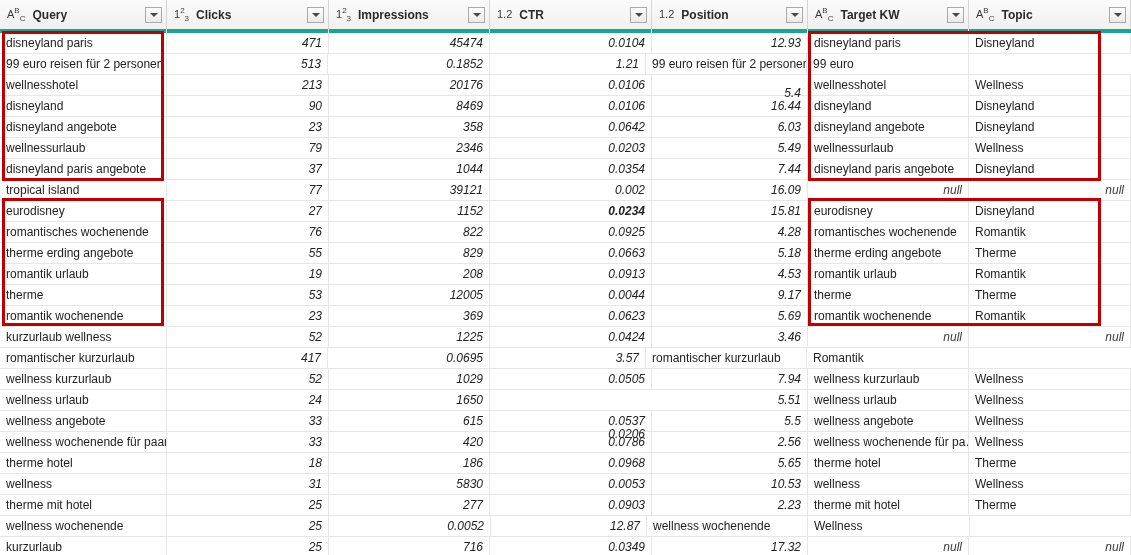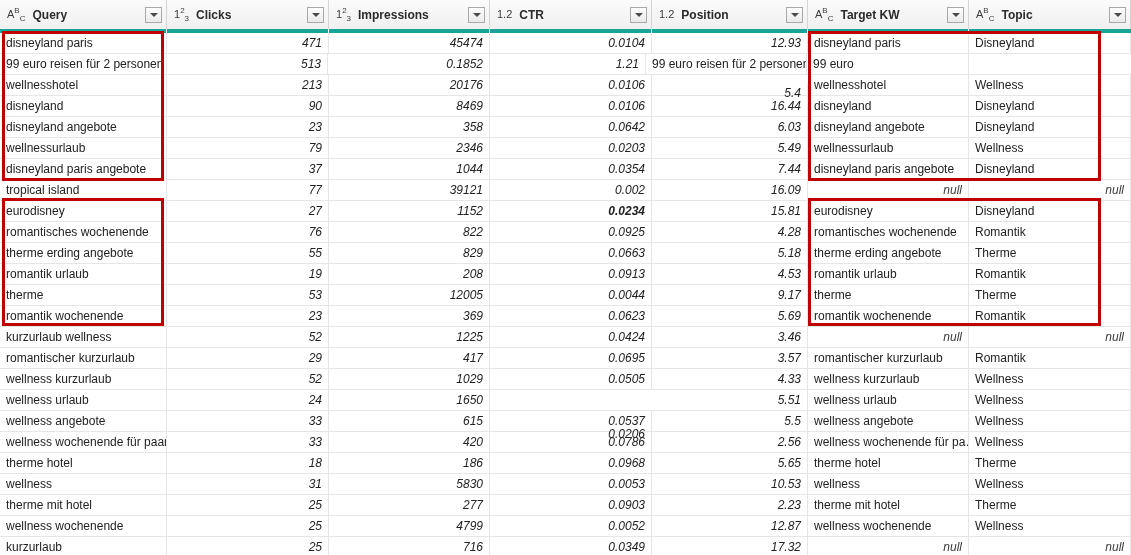--- a/index.html
+++ b/index.html
@@ -291,33 +291,32 @@
         <div class="cell text" style="width: 167px;">kurzurlaub wellness</div>
         <div class="cell num" style="width: 162px;">52</div>
         <div class="cell num" style="width: 161px;">1225</div>
         <div class="cell num" style="width: 162px;">0.0424</div>
         <div class="cell num" style="width: 156px;">3.46</div>
         <div class="cell null" style="width: 161px;">null</div>
         <div class="cell null" style="width: 162px;">null</div>
       </div>
       <div class="row">
         <div class="cell text" style="width: 167px;">romantischer kurzurlaub</div>
-        <div class="cell num" style="width: 162px;">29</div>
         <div class="cell num" style="width: 161px;">417</div>
         <div class="cell num" style="width: 162px;">0.0695</div>
         <div class="cell num" style="width: 156px;">3.57</div>
         <div class="cell text" style="width: 161px;">romantischer kurzurlaub</div>
         <div class="cell text" style="width: 162px;">Romantik</div>
       </div>
       <div class="row">
         <div class="cell text" style="width: 167px;">wellness kurzurlaub</div>
         <div class="cell num" style="width: 162px;">52</div>
         <div class="cell num" style="width: 161px;">1029</div>
         <div class="cell num" style="width: 162px;">0.0505</div>
-        <div class="cell num" style="width: 156px;">4.33</div>
+        <div class="cell num" style="width: 156px;">7.94</div>
         <div class="cell text" style="width: 161px;">wellness kurzurlaub</div>
         <div class="cell text" style="width: 162px;">Wellness</div>
       </div>
       <div class="row">
         <div class="cell text" style="width: 167px;">wellness urlaub</div>
         <div class="cell num" style="width: 162px;">24</div>
         <div class="cell num" style="width: 161px;">1650</div>
         <div class="cell num" style="width: 162px; margin-top: 34px;">0.0206</div>
         <div class="cell num" style="width: 156px;">5.51</div>
         <div class="cell text" style="width: 161px;">wellness urlaub</div>
@@ -364,21 +363,20 @@
         <div class="cell num" style="width: 162px;">25</div>
         <div class="cell num" style="width: 161px;">277</div>
         <div class="cell num" style="width: 162px;">0.0903</div>
         <div class="cell num" style="width: 156px;">2.23</div>
         <div class="cell text" style="width: 161px;">therme mit hotel</div>
         <div class="cell text" style="width: 162px;">Therme</div>
       </div>
       <div class="row">
         <div class="cell text" style="width: 167px;">wellness wochenende</div>
         <div class="cell num" style="width: 162px;">25</div>
-        <div class="cell num" style="width: 161px;">4799</div>
         <div class="cell num" style="width: 162px;">0.0052</div>
         <div class="cell num" style="width: 156px;">12.87</div>
         <div class="cell text" style="width: 161px;">wellness wochenende</div>
         <div class="cell text" style="width: 162px;">Wellness</div>
       </div>
       <div class="row">
         <div class="cell text" style="width: 167px;">kurzurlaub</div>
         <div class="cell num" style="width: 162px;">25</div>
         <div class="cell num" style="width: 161px;">716</div>
         <div class="cell num" style="width: 162px;">0.0349</div>

